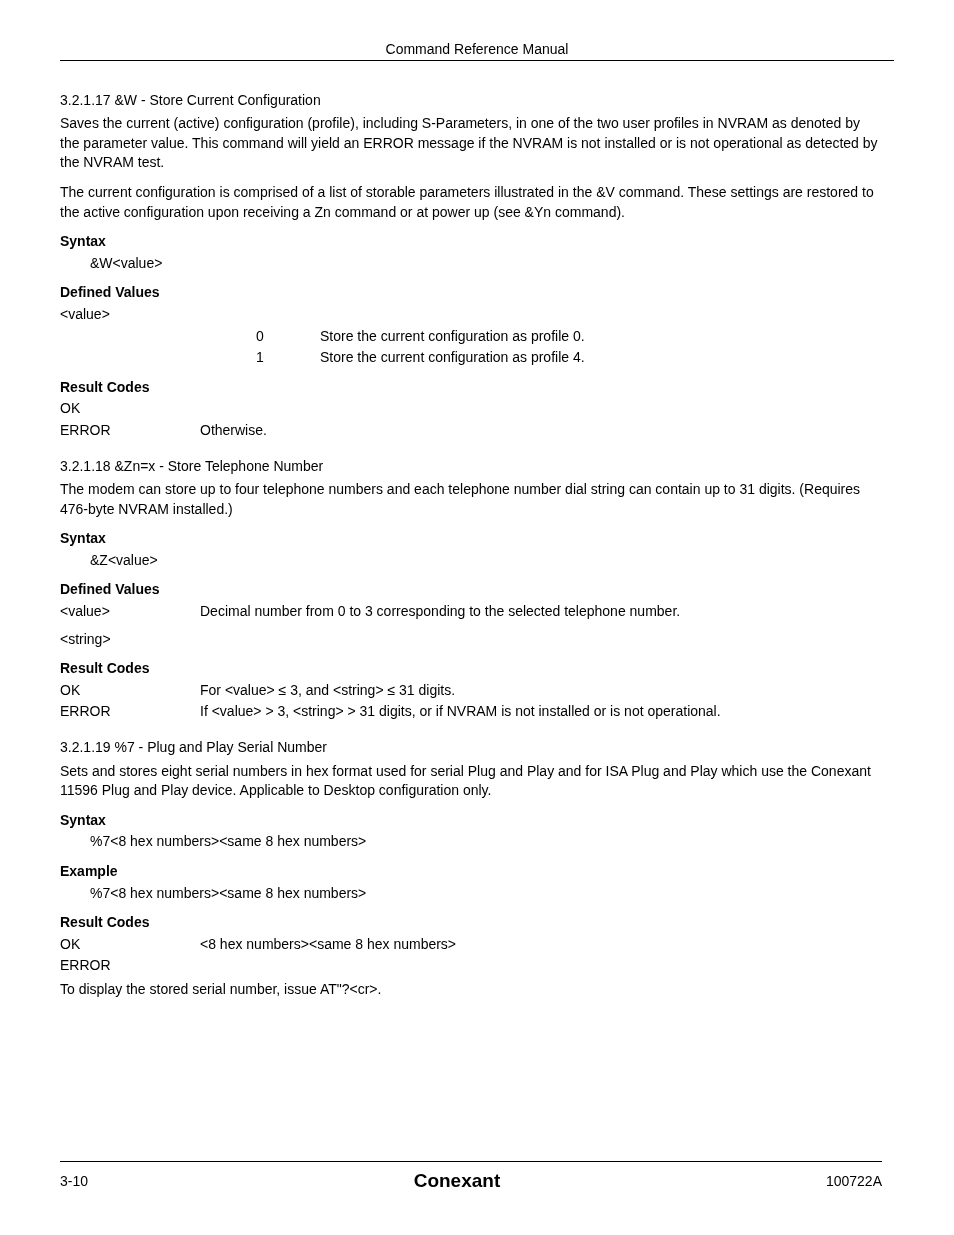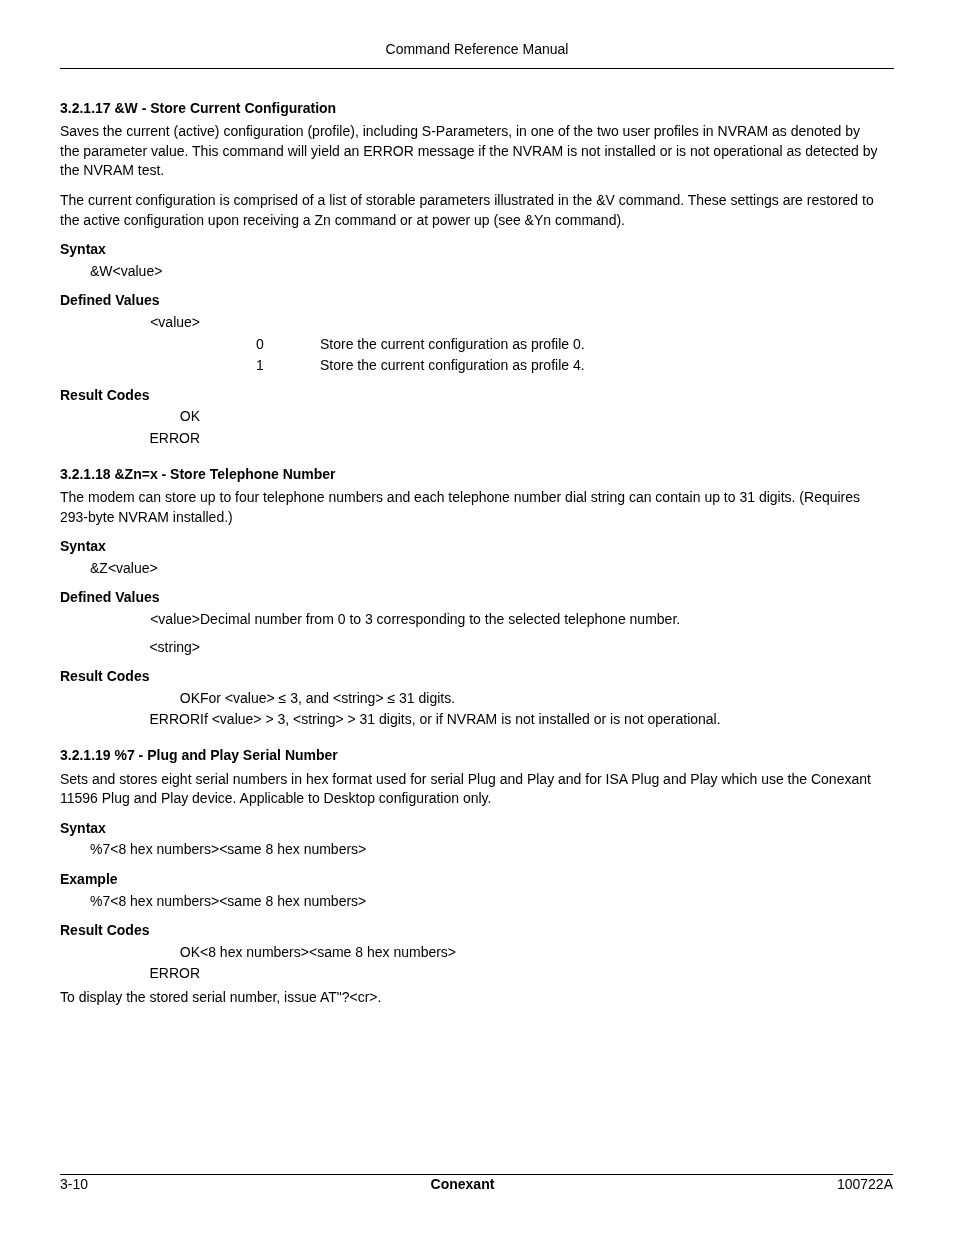--- a/index.html
+++ b/index.html
@@ -9,64 +9,64 @@
     margin: 0;
     padding: 40px 60px;
     line-height: 1.4;
     width: 954px;
     box-sizing: border-box;
     min-height: 1235px;
     position: relative;
   }
   .header {
     text-align: center;
-    padding-bottom: 8px;
     border-bottom: 1px solid #000;
     margin-bottom: 30px;
   }
   .section-title {
-    font-weight: bold;
+    font-weight: normal;
     margin-top: 16px;
     margin-bottom: 4px;
   }
   .body-text {
     margin: 4px 12px 10px 0;
   }
   .sub-heading {
     font-weight: bold;
     margin-top: 10px;
     margin-bottom: 2px;
   }
   .indent-1 { margin-left: 30px; }
   .row {
     display: flex;
     margin: 2px 0;
   }
-  .col-a { width: 140px; flex-shrink: 0; text-align: right; }
+  .col-a { width: 140px; flex-shrink: 0; }
   .col-b { flex: 1; }
   .sub-row {
     display: flex;
     margin: 2px 0;
     margin-left: 170px;
   }
   .sub-col-a { width: 60px; text-align: center; flex-shrink: 0; }
   .sub-col-b { flex: 1; padding-left: 30px; }
   .footer {
     position: absolute;
     bottom: 40px;
     left: 60px;
-    right: 61px;
+    right: 72px;
     border-top: 1px solid #000;
+    padding-top: 6px;
     display: flex;
     justify-content: space-between;
     align-items: center;
   }
   .footer-center {
     font-weight: bold;
-    font-size: 14px;
+    font-size: 19px;
   }
 </style>
 </head>
 <body>
 
 <div class="header">
   <span>Command Reference Manual</span>
 </div>
 
 <div class="section-title">3.2.1.17  &amp;W - Store Current Configuration</div>
@@ -88,24 +88,25 @@
   <div class="sub-col-a">1</div>
   <div class="sub-col-b">Store the current configuration as profile 4.</div>
 </div>
 
 <div class="sub-heading">Result Codes</div>
 <div class="row indent-1">
   <div class="col-a">OK</div>
 </div>
 <div class="row indent-1">
   <div class="col-a">ERROR</div>
+  <div class="col-b">Otherwise.</div>
 </div>
 
 <div class="section-title">3.2.1.18  &amp;Zn=x - Store Telephone Number</div>
-<div class="body-text">The modem can store up to four telephone numbers and each telephone number dial string can contain up to 31 digits. (Requires 293-byte NVRAM installed.)</div>
+<div class="body-text">The modem can store up to four telephone numbers and each telephone number dial string can contain up to 31 digits. (Requires 476-byte NVRAM installed.)</div>
 
 <div class="sub-heading">Syntax</div>
 <div class="indent-1">&amp;Z&lt;value&gt;</div>
 
 <div class="sub-heading">Defined Values</div>
 <div class="row indent-1" style="margin-bottom:8px">
   <div class="col-a">&lt;value&gt;</div>
   <div class="col-b">Decimal number from 0 to 3 corresponding to the selected telephone number.</div>
 </div>
 <div class="row indent-1">

